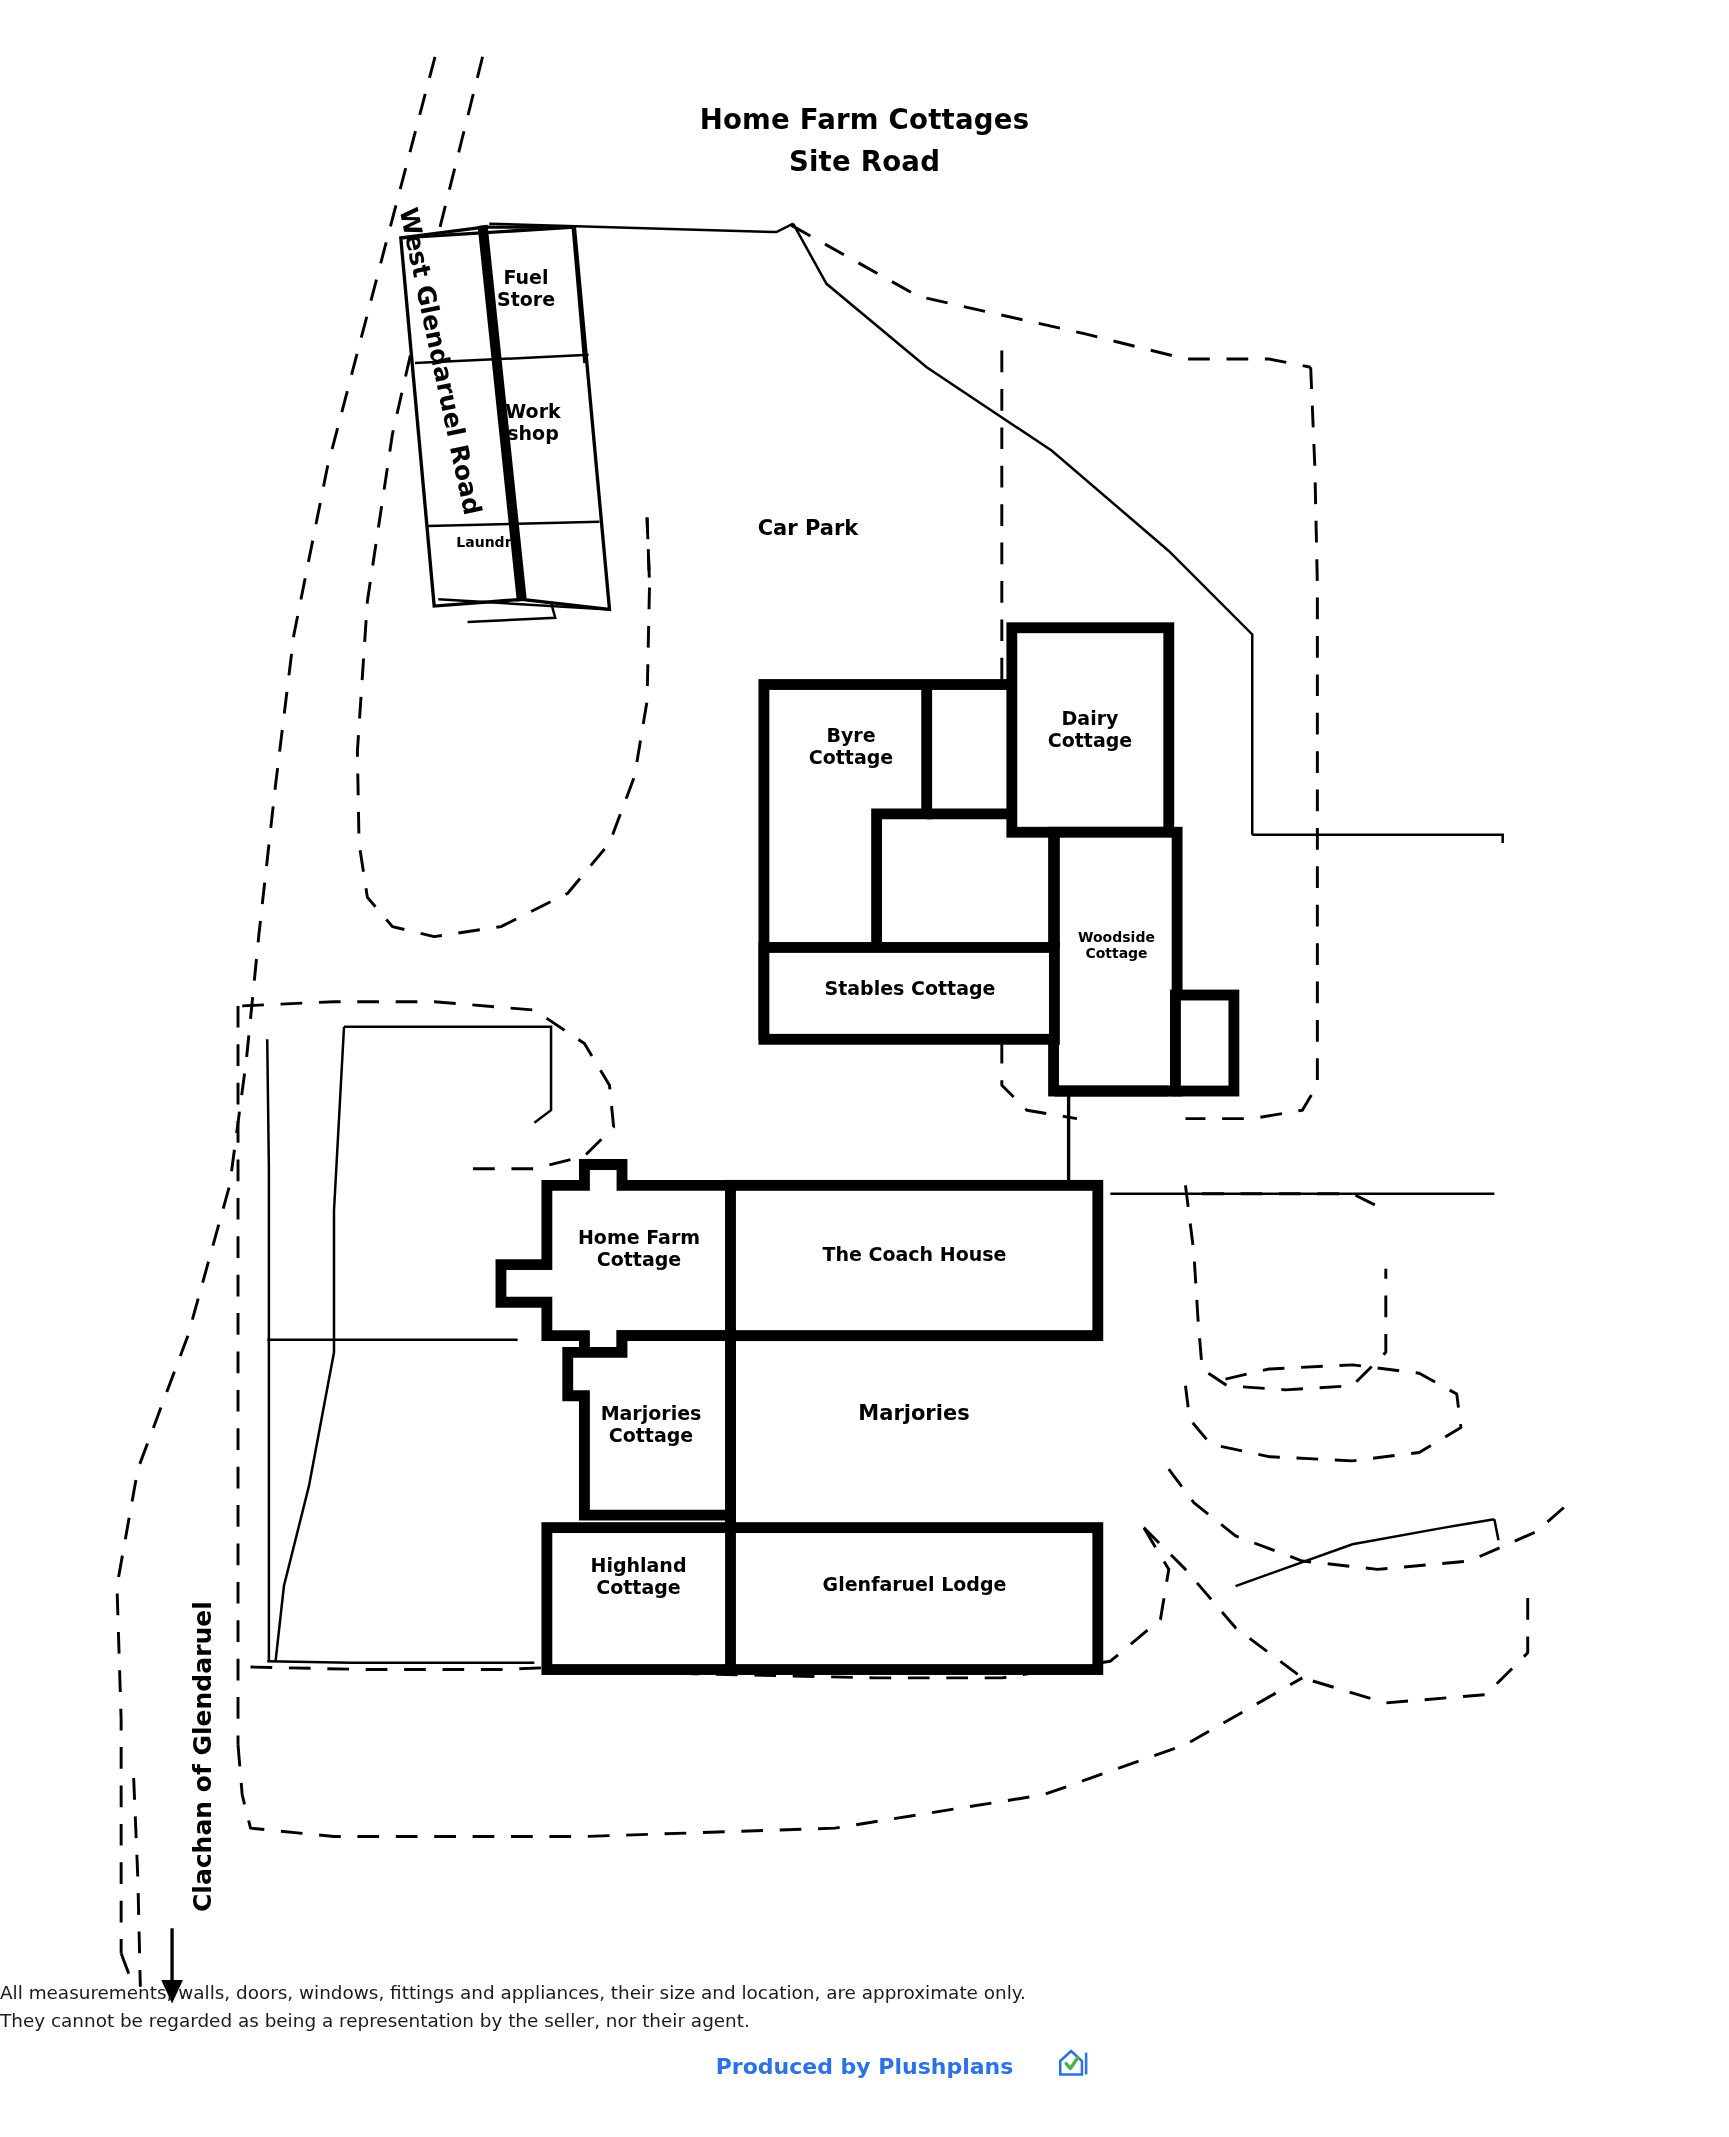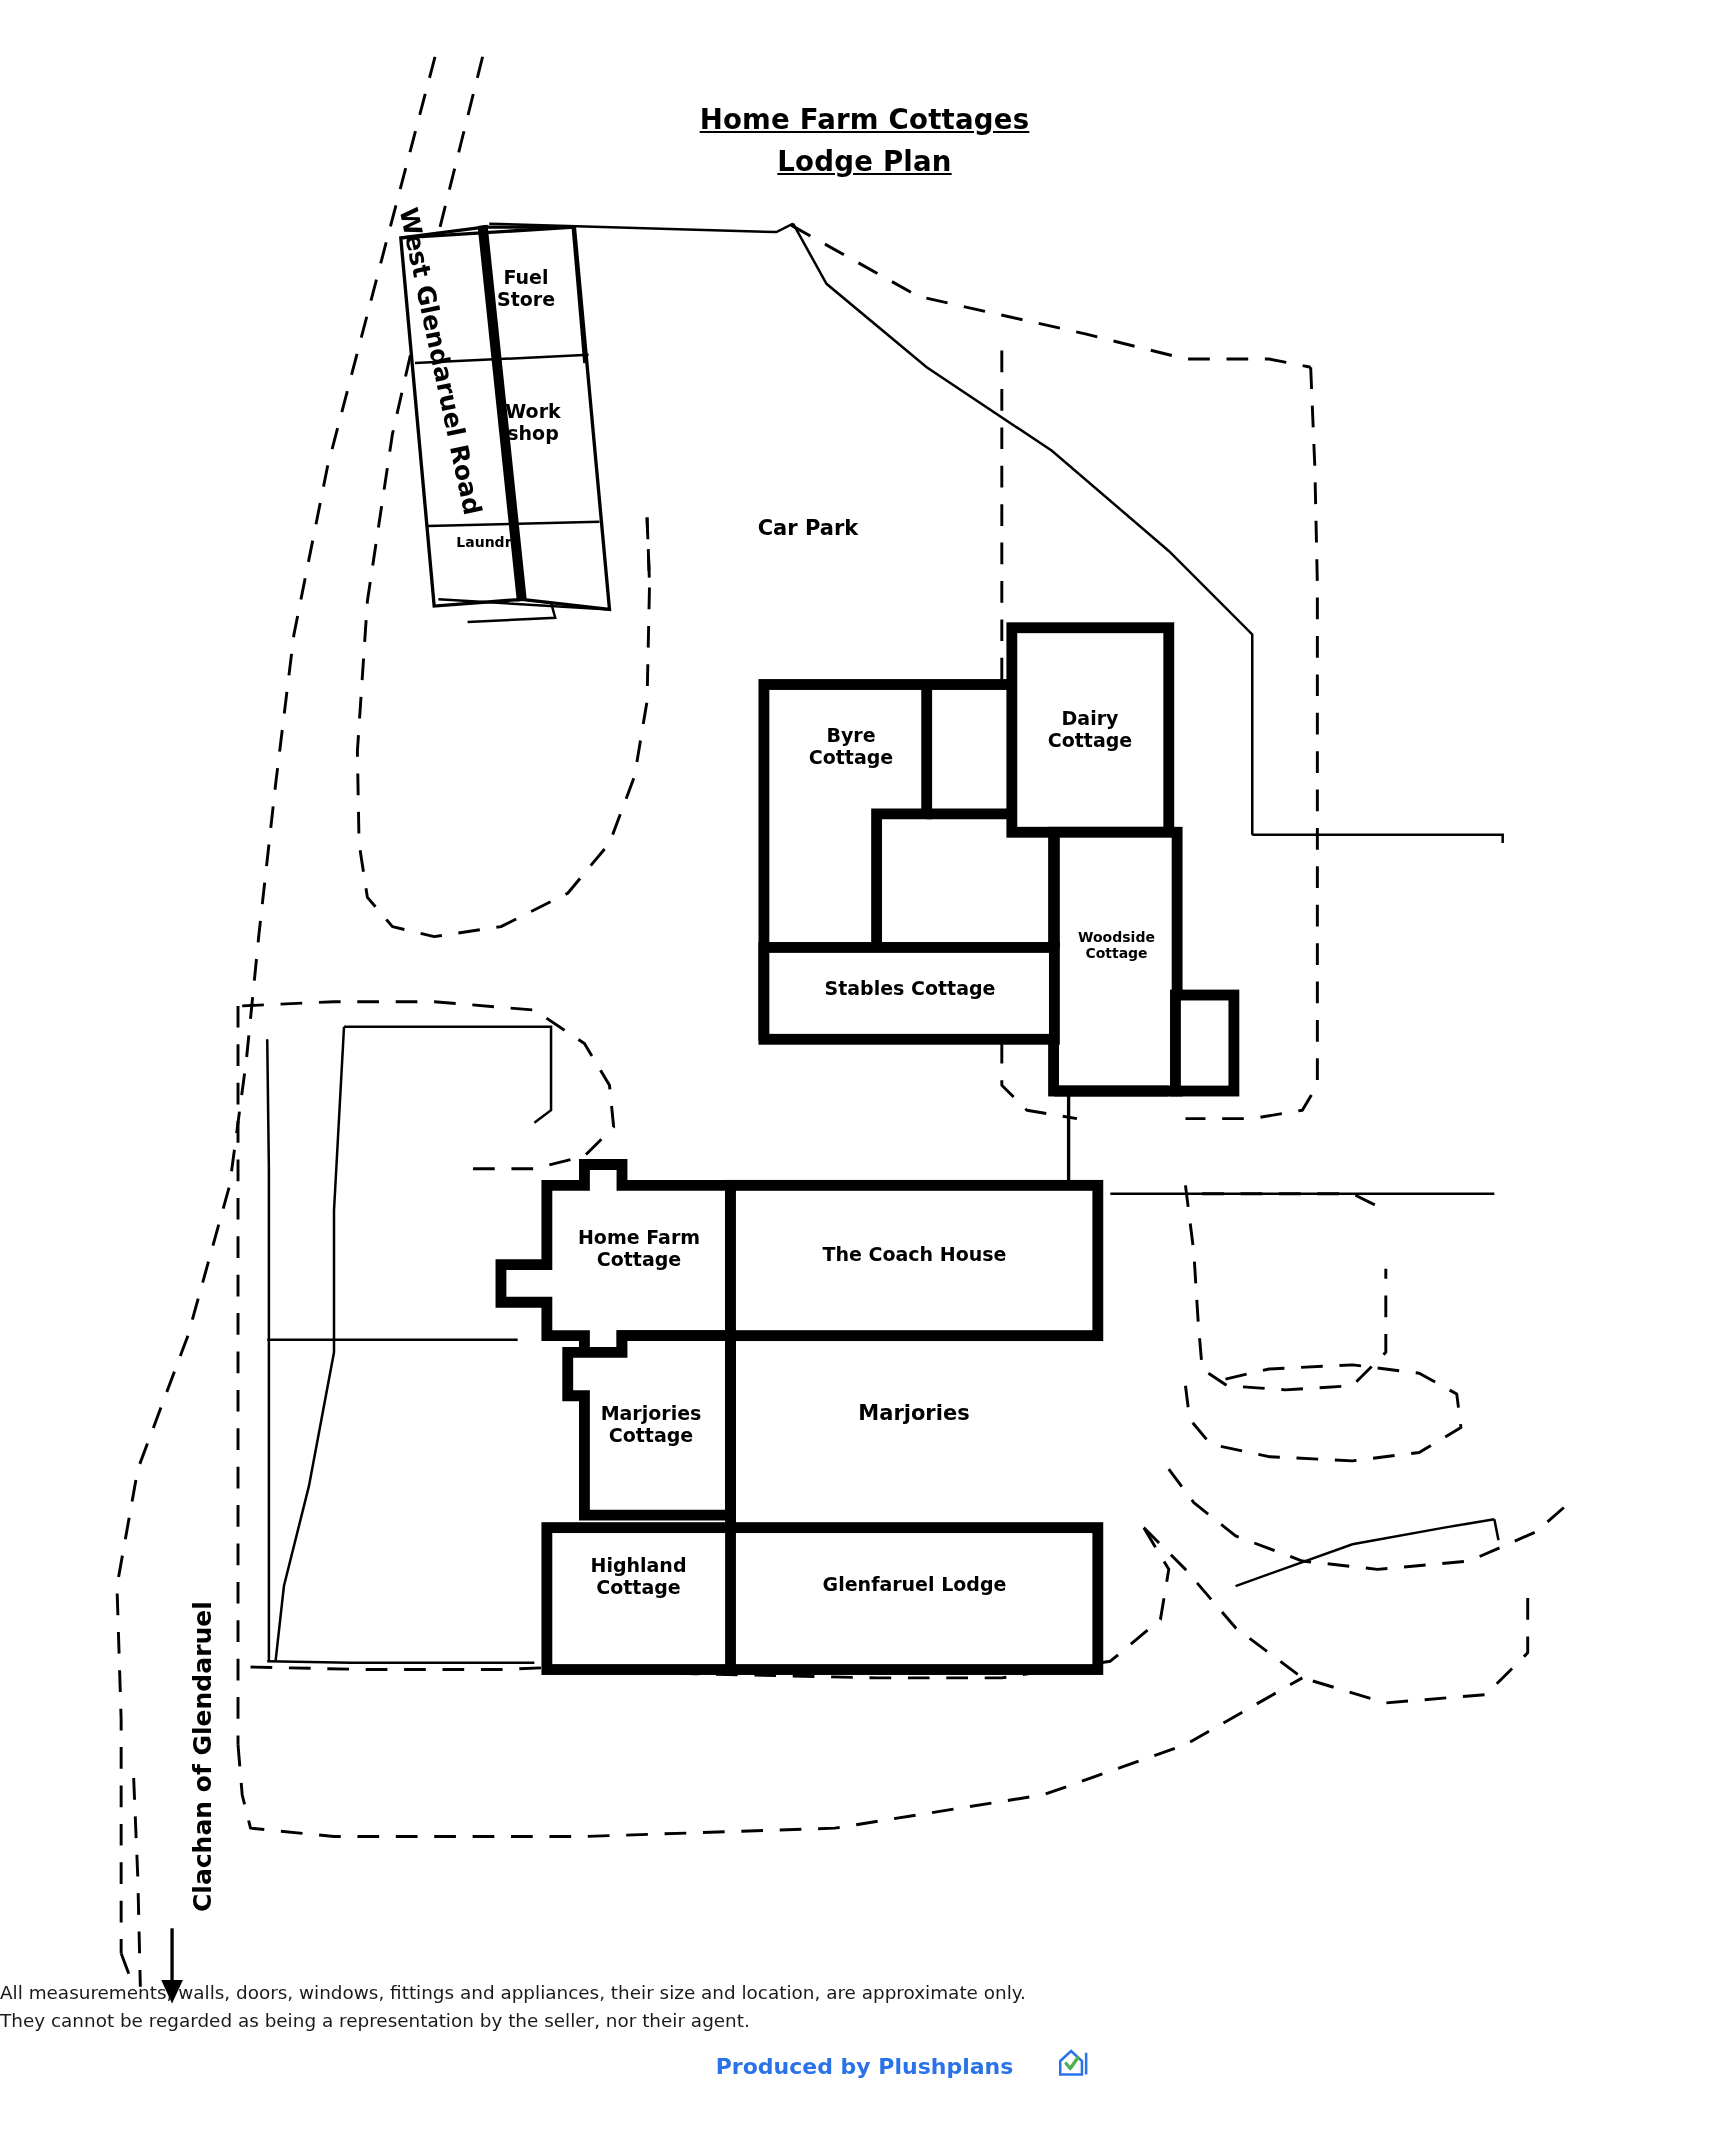--- a/index.html
+++ b/index.html
@@ -27,21 +27,20 @@
     width: 1729px;
     height: 2137px;
   }
   .title-block {
     position: absolute;
     left: 0;
     top: 99px;
     width: 1729px;
     text-align: center;
     pointer-events: none;
-    text-decoration: underline;
   }
   .title-line {
     font-size: 27.6px;
     font-weight: bold;
     letter-spacing: 0.2px;
     line-height: 42px;
   }
   .lbl {
     position: absolute;
     text-align: center;
@@ -189,21 +188,21 @@
 
     <g transform="translate(1270,2455)">
       <path d="M 0 14 L 13 2 L 26 14 L 26 30 L 0 30 Z" fill="none" stroke="#2a72e8" stroke-width="3"></path>
       <path d="M 7 17 L 12 23 L 21 10" fill="none" stroke="#4caf50" stroke-width="4" stroke-linecap="round" stroke-linejoin="round"></path>
       <path d="M 31 4 L 31 30" stroke="#2a72e8" stroke-width="3"></path>
     </g>
   </svg>
 
   <div class="title-block">
     <div class="title-line">Home Farm Cottages</div>
-    <div class="title-line">Lodge Plan</div>
+    <div class="title-line">Site Road</div>
   </div>
 
   <div class="road-label" style="left:422px; top:205px; transform: rotate(78deg);">West Glendaruel Road</div>
 
   <div class="road-label" style="left:188px; top:1912px; transform: rotate(-90deg);">Clachan of Glendaruel</div>
 
   <div class="lbl lbl-lg" style="left:708px; top:480px; width:200px;margin-top:36px;">Car Park</div>
 
   <div class="lbl lbl-lg" style="left:814px; top:1401px; width:200px;">Marjories</div>
 

